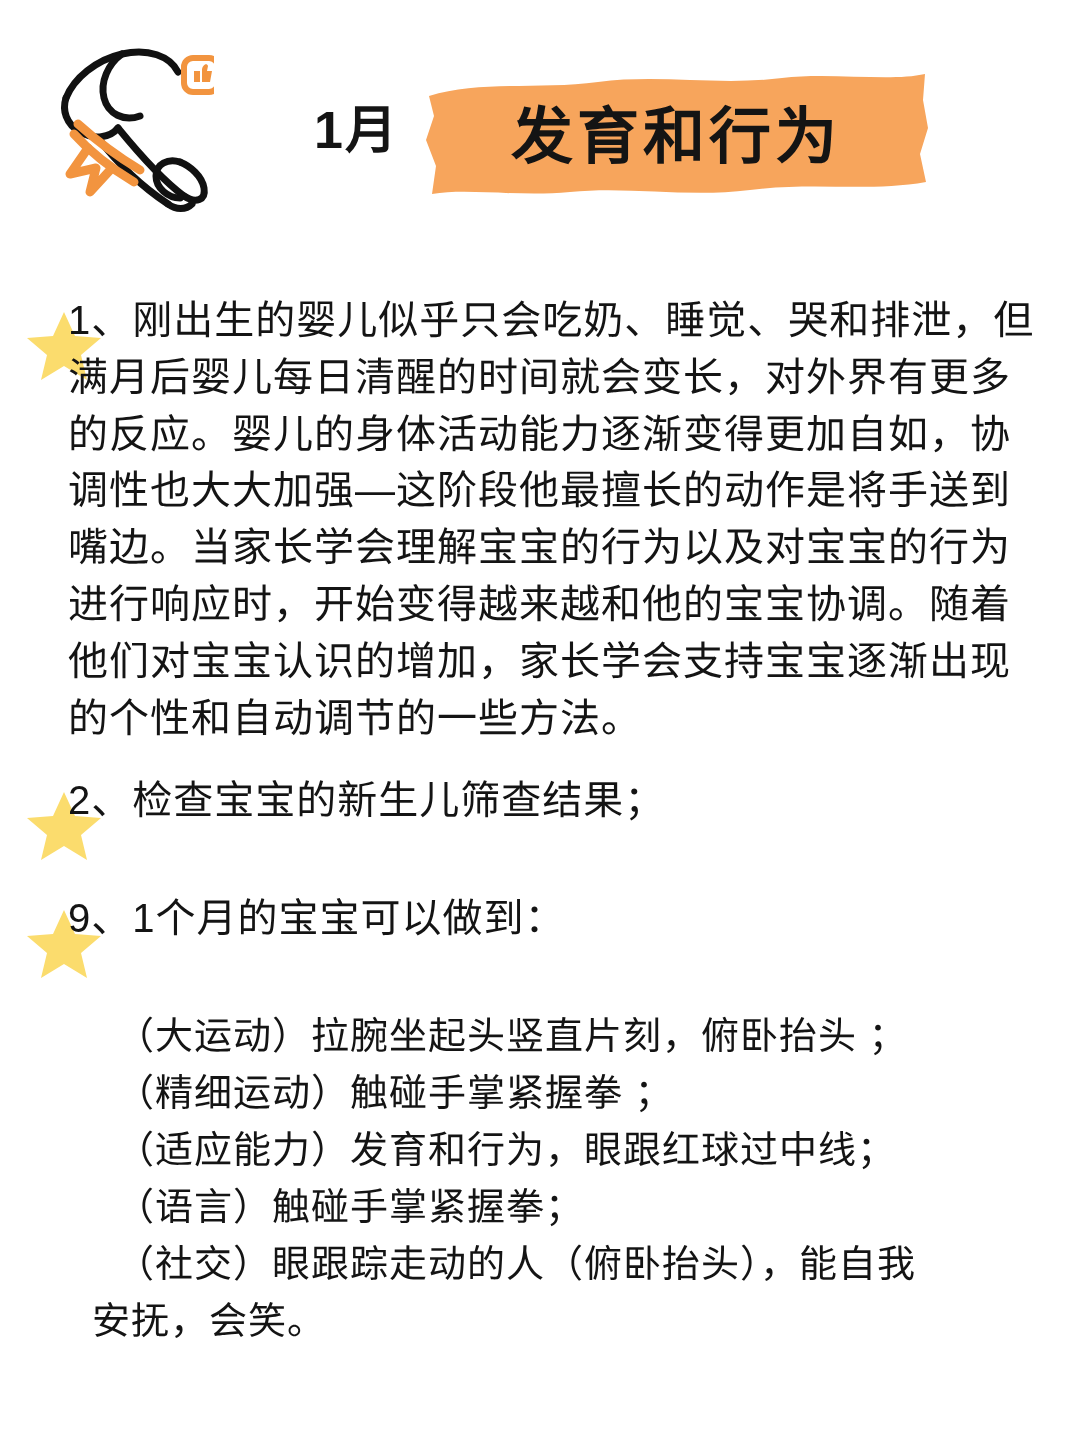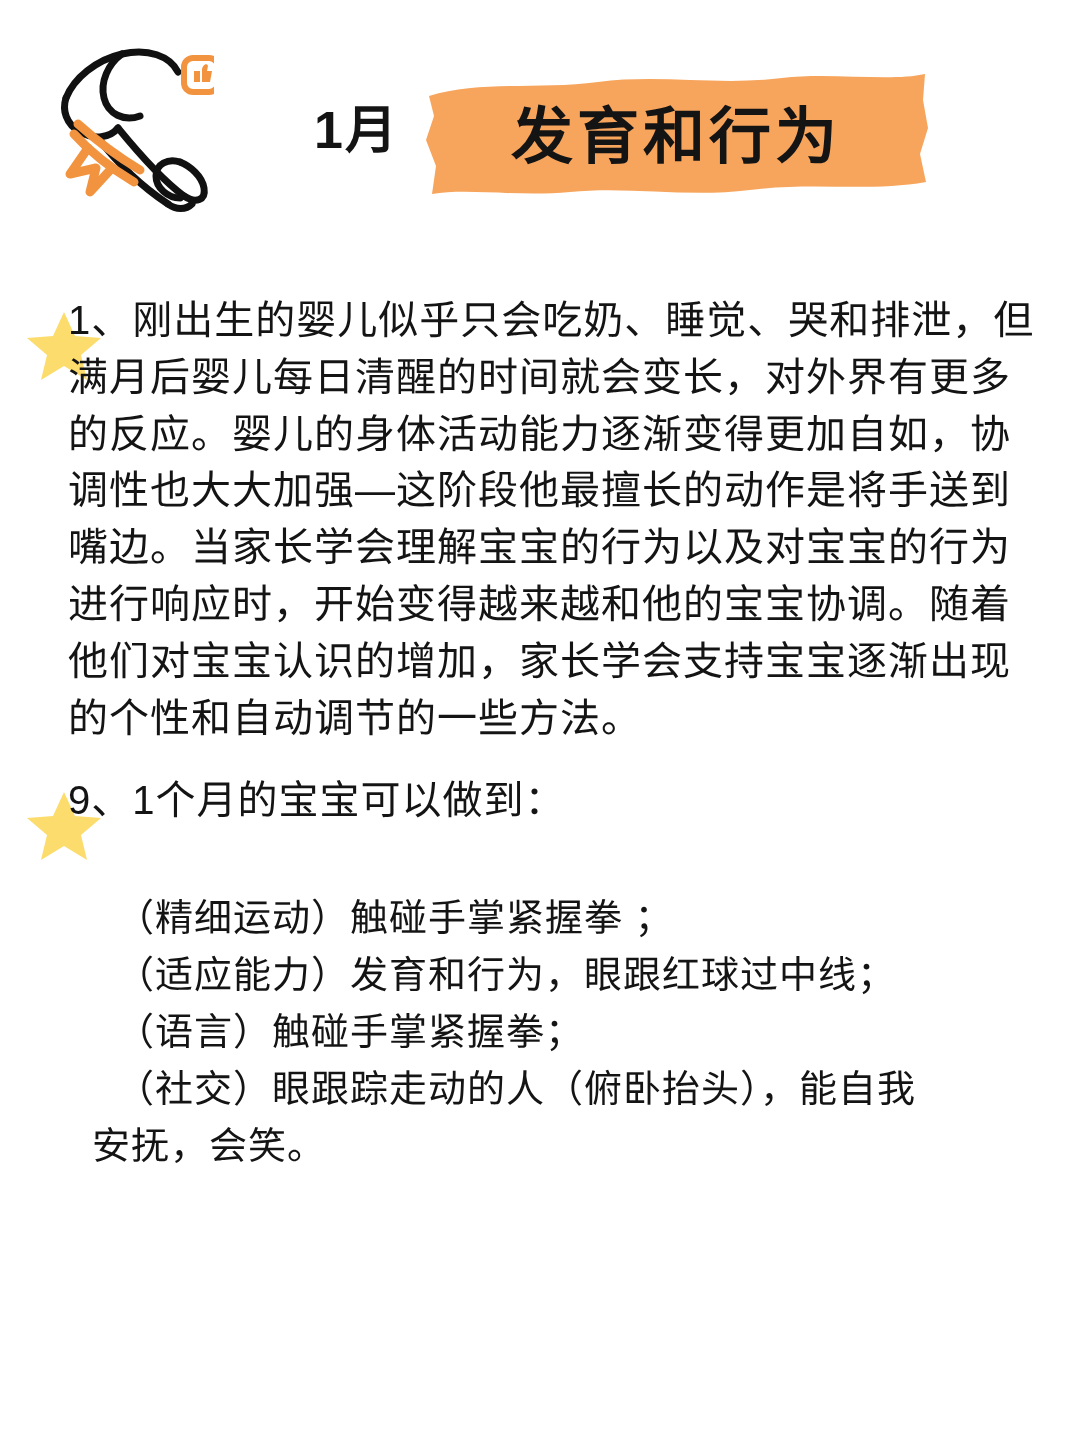--- a/index.html
+++ b/index.html
@@ -180,30 +180,39 @@
 
   <div class="item item-1">
     <div class="star">
       <svg viewBox="0 0 80 76" width="80" height="76">
         <polygon points="40,4 51,28 77,30 57,47 63,72 40,58 17,72 23,47 3,30 29,28" fill="#FBDC6D"></polygon>
       </svg>
     </div>
     <div class="item-text">1、刚出生的婴儿似乎只会吃奶、睡觉、哭和排泄，但满月后婴儿每日清醒的时间就会变长，对外界有更多的反应。婴儿的身体活动能力逐渐变得更加自如，协调性也大大加强—这阶段他最擅长的动作是将手送到嘴边。当家长学会理解宝宝的行为以及对宝宝的行为进行响应时，开始变得越来越和他的宝宝协调。随着他们对宝宝认识的增加，家长学会支持宝宝逐渐出现的个性和自动调节的一些方法。</div>
   </div>
 
+  <div class="item item-2">
+    <div class="star">
+      <svg viewBox="0 0 80 76" width="80" height="76">
+        <polygon points="40,4 51,28 77,30 57,47 63,72 40,58 17,72 23,47 3,30 29,28" fill="#FBDC6D"></polygon>
+      </svg>
+    </div>
+    <div class="item-text">2、检查宝宝的新生儿筛查结果；</div>
+  </div>
 
   <div class="item item-3">
     <div class="star">
       <svg viewBox="0 0 80 76" width="80" height="76">
         <polygon points="40,4 51,28 77,30 57,47 63,72 40,58 17,72 23,47 3,30 29,28" fill="#FBDC6D"></polygon>
       </svg>
     </div>
     <div class="item-text">9、1个月的宝宝可以做到：</div>
   </div>
 
   <div class="sub-list">
+    <div class="sub-line">（大运动）拉腕坐起头竖直片刻，俯卧抬头 ；</div>
     <div class="sub-line">（精细运动）触碰手掌紧握拳 ；</div>
     <div class="sub-line">（适应能力）发育和行为，眼跟红球过中线；</div>
     <div class="sub-line">（语言）触碰手掌紧握拳；</div>
     <div class="sub-line">（社交）眼跟踪走动的人（俯卧抬头），能自我</div>
     <div class="sub-line wrap">安抚，会笑。</div>
   </div>
 </div>
 
 </body></html>

